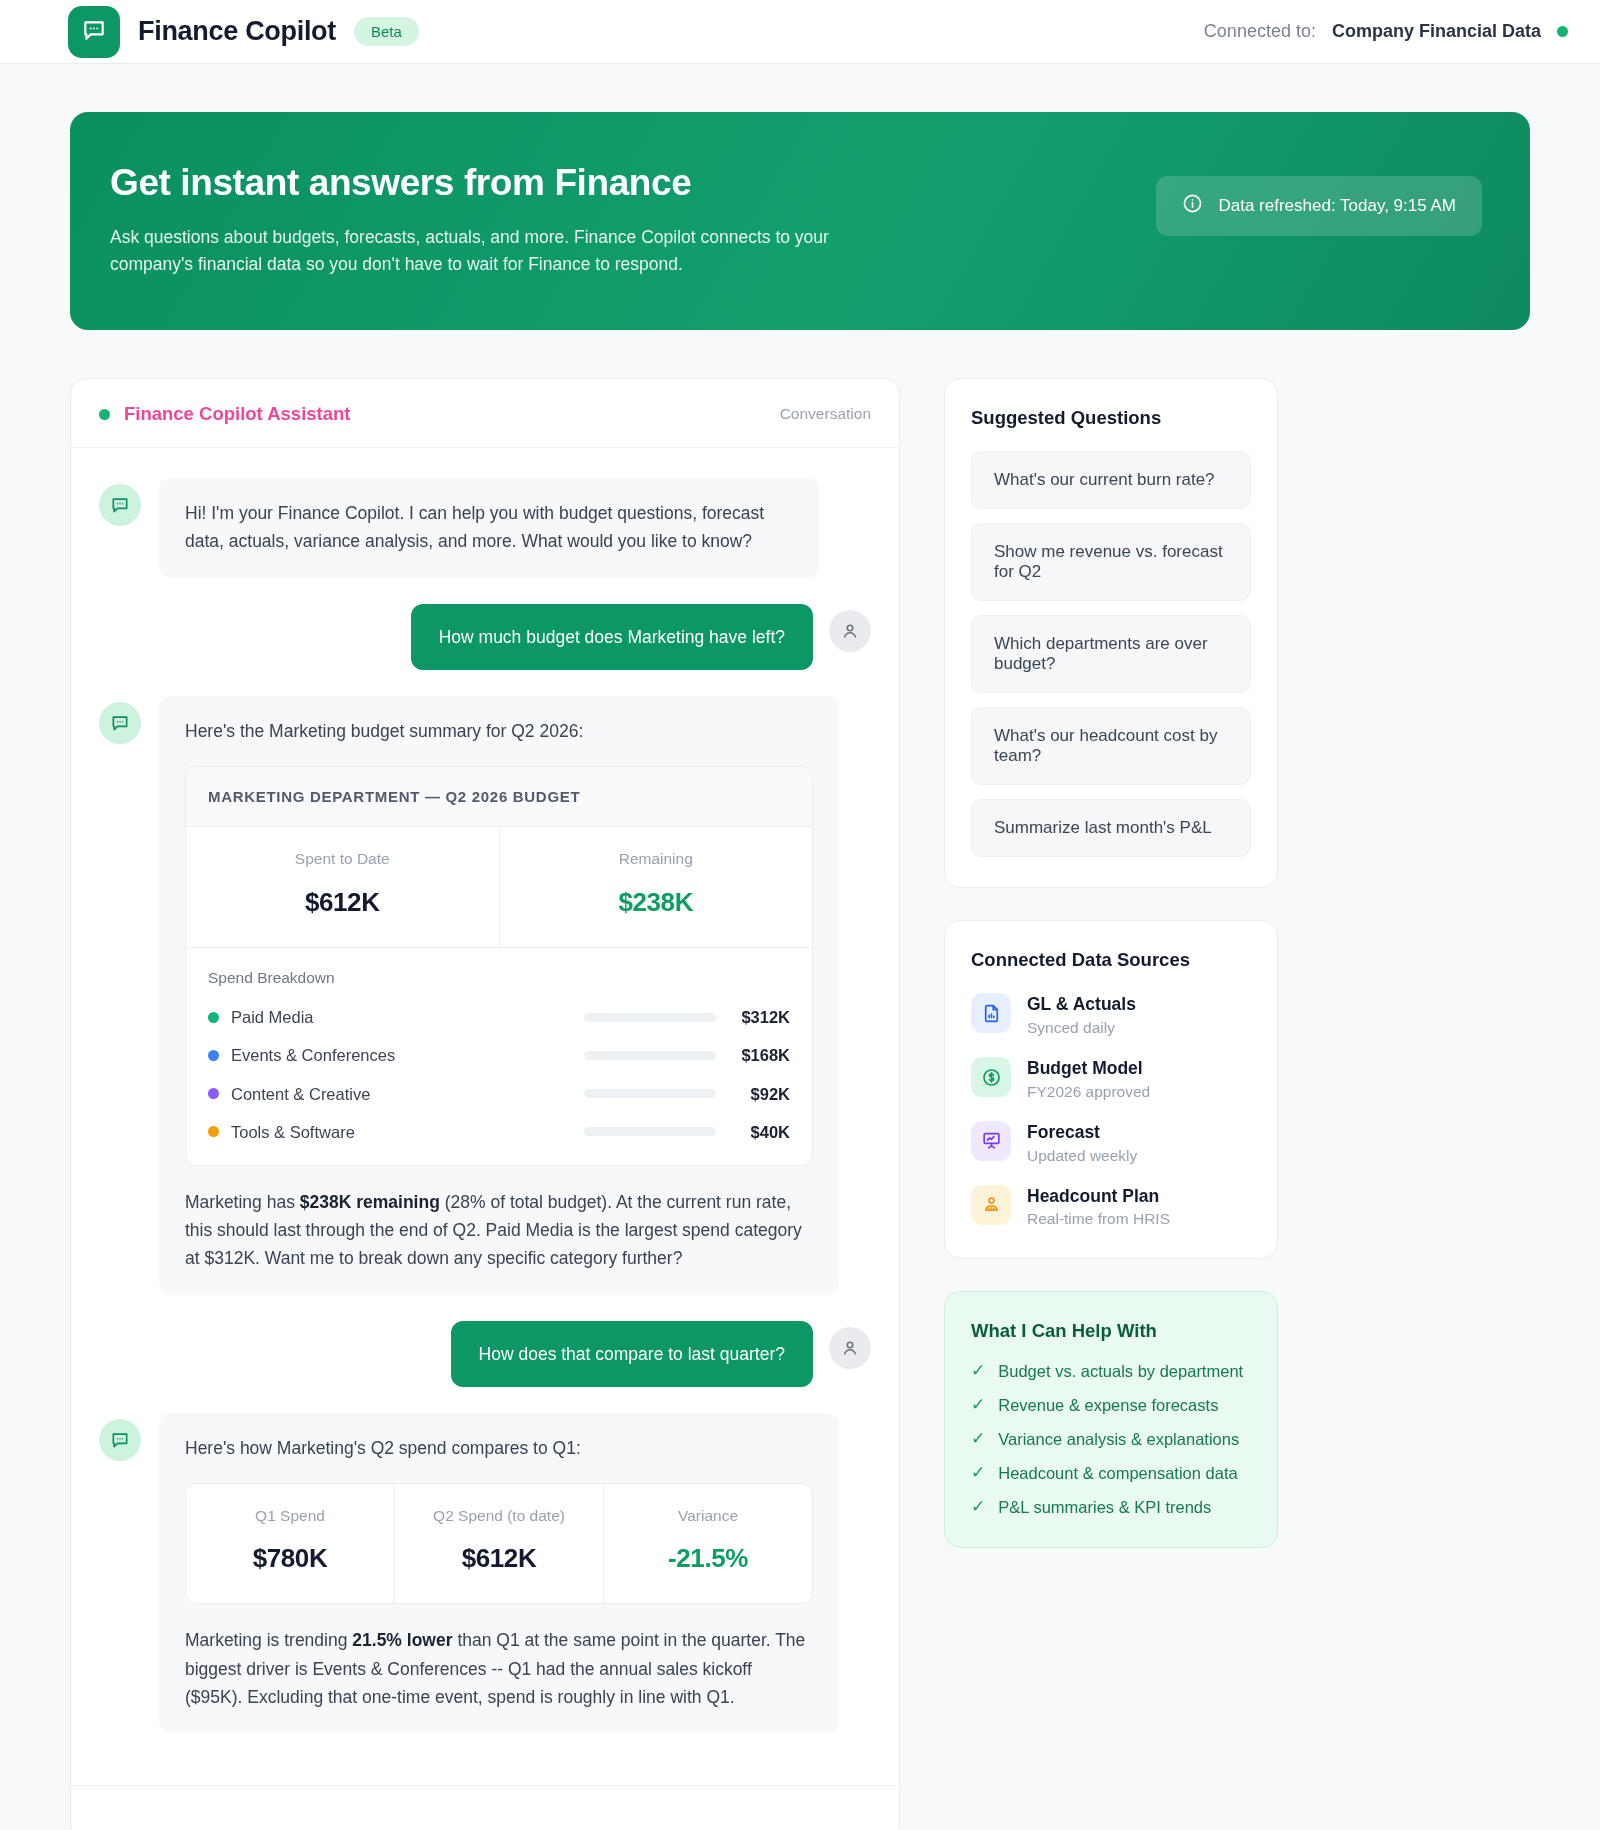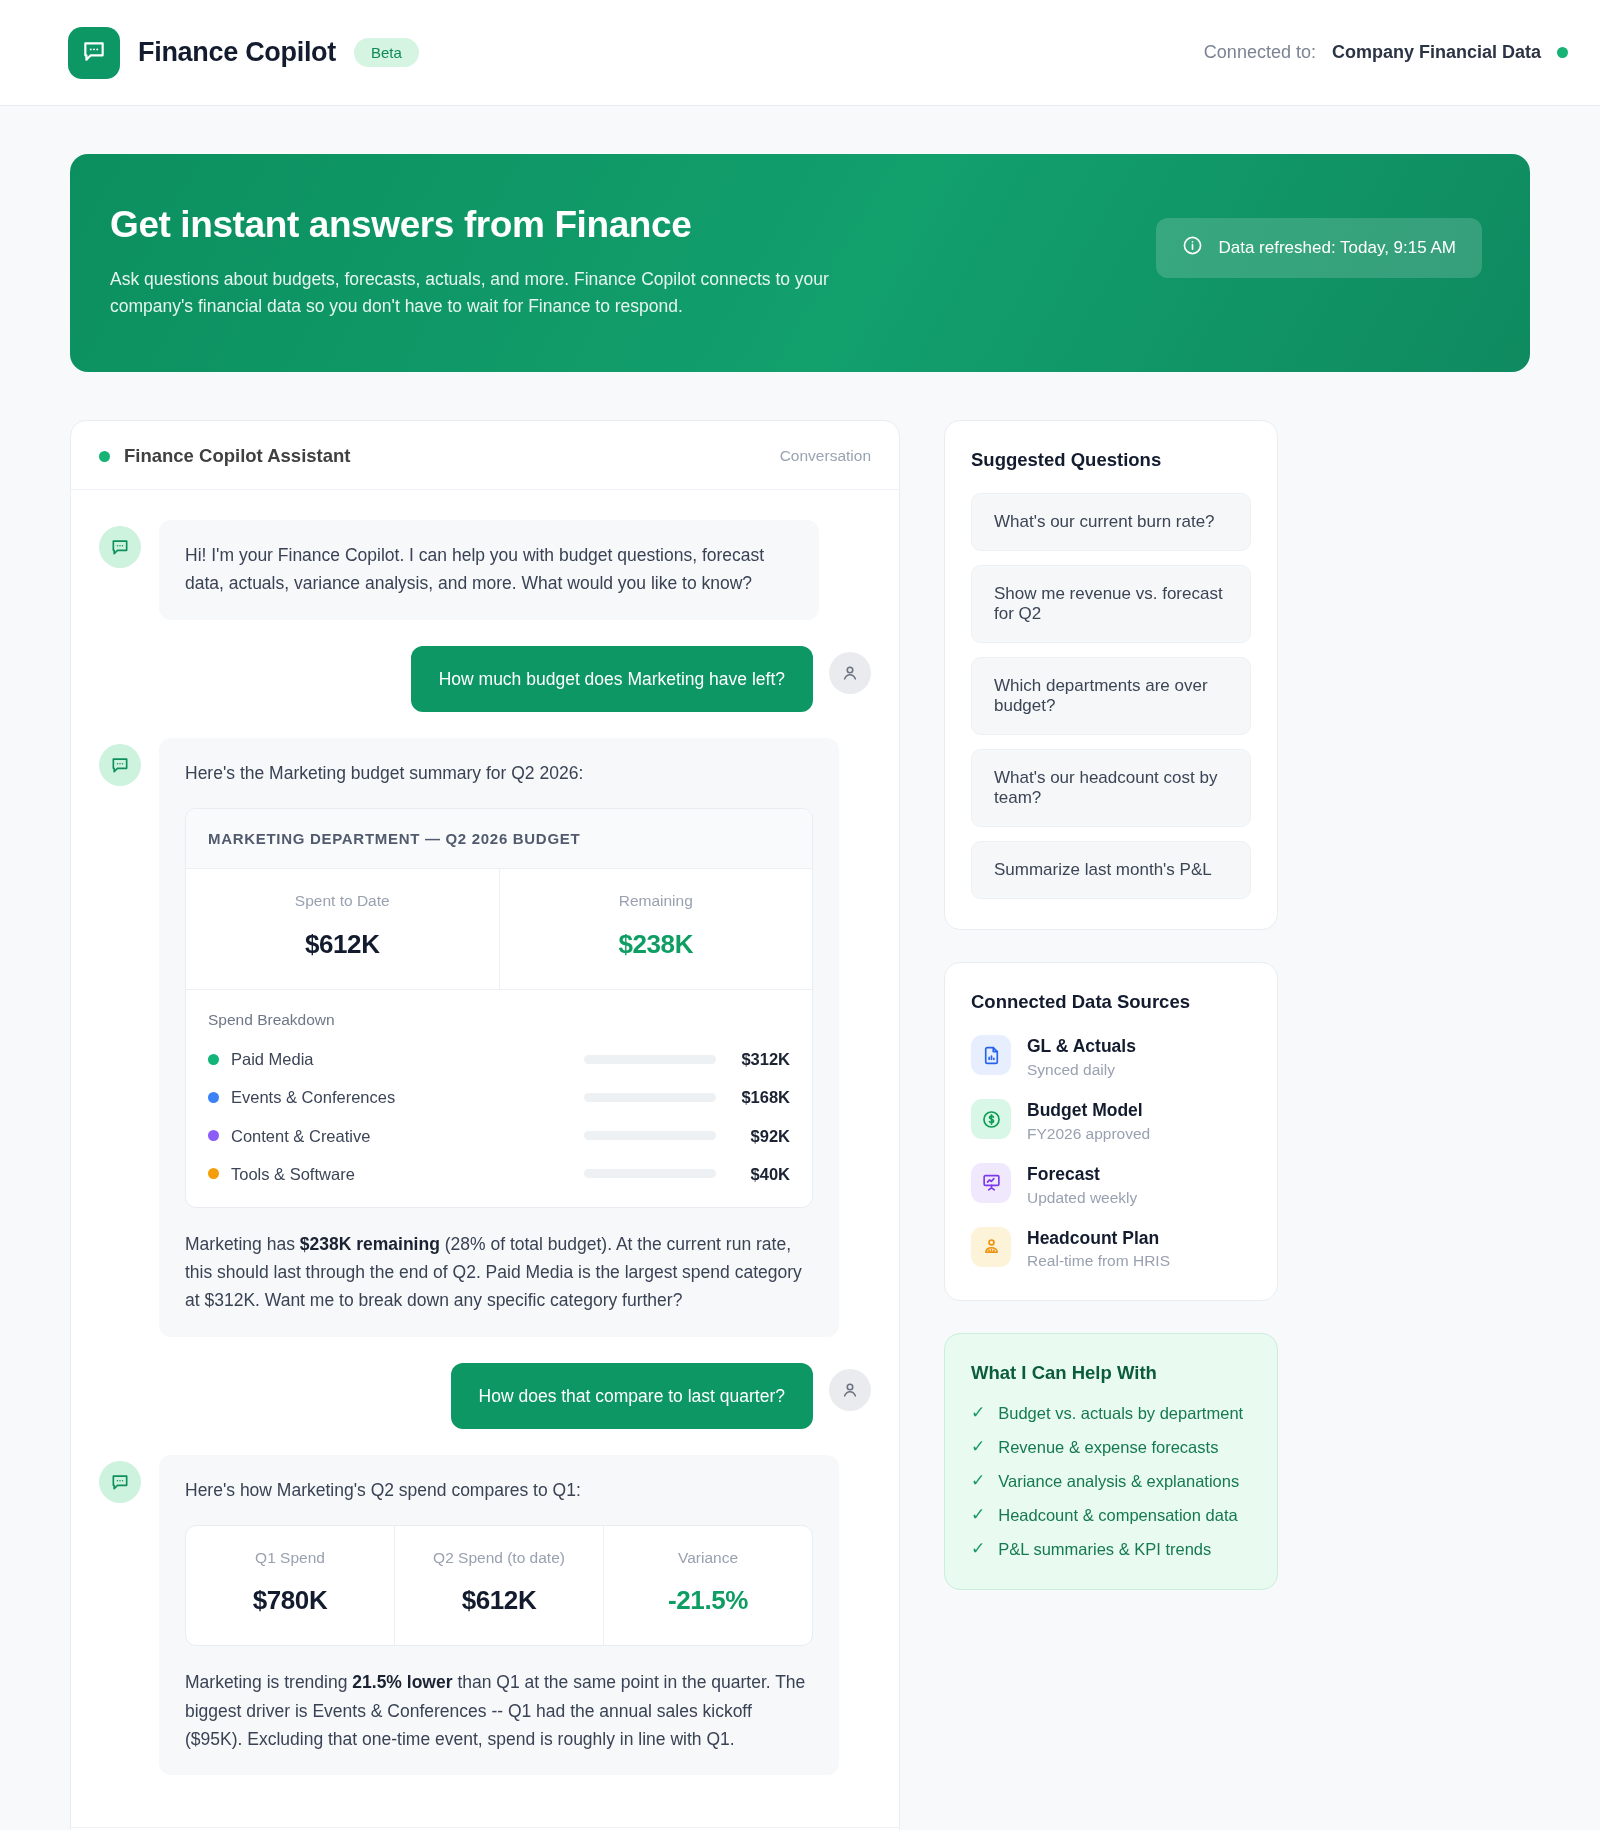--- a/index.html
+++ b/index.html
@@ -6,21 +6,21 @@
   html, body {
     width: 1600px;
     background: #f7f9fb;
     font-family: "Liberation Sans", sans-serif;
     color: #1f2937;
   }
   .page { width: 1600px; min-height: 1830px; background: #f7f9fb; }
 
   
   .topbar {
-    height: 106px;
+    height: 64px;
     background: #ffffff;
     border-bottom: 1px solid #e8ecf1;
     display: flex;
     align-items: center;
     padding: 0 32px 0 68px;
   }
   .brand { display: flex; align-items: center; gap: 18px; }
   .logo-tile {
     width: 52px; height: 52px; border-radius: 14px;
     background: #0c9764;
@@ -72,21 +72,21 @@
     border-radius: 16px;
   }
 
   
   .chat-head {
     display: flex; align-items: center;
     padding: 24px 28px 22px 28px;
     border-bottom: 1px solid #eef1f5;
   }
   .chat-head-dot { width: 11px; height: 11px; border-radius: 50%; background: #16b374; margin-right: 14px; }
-  .chat-head-title { font-size: 18.5px; font-weight: bold; color: #404040; }
+  .chat-head-title { font-size: 18.5px; font-weight: bold; color: #ec4899; }
   .chat-head-right { margin-left: auto; font-size: 15.5px; color: #9aa3b2; }
 
   .msgs { padding: 30px 28px 26px 28px; }
   .row { display: flex; margin-bottom: 26px; }
   .row.bot { align-items: flex-start; gap: 18px; }
   .row.user { justify-content: flex-end; align-items: flex-start; gap: 16px; }
 
   .av {
     width: 42px; height: 42px; border-radius: 50%;
     flex: none; display: flex; align-items: center; justify-content: center;

